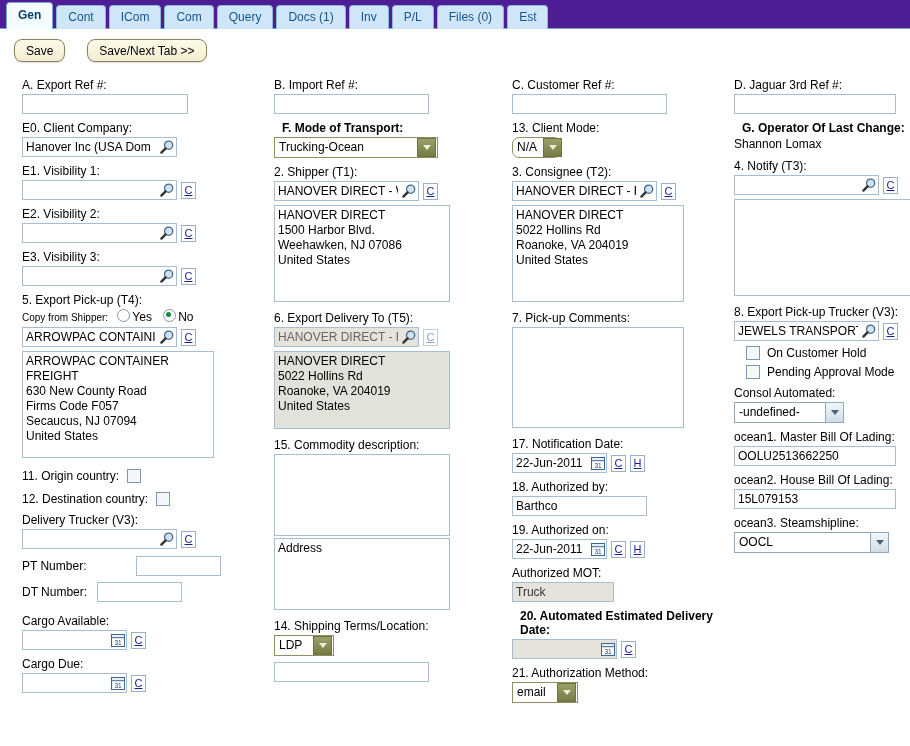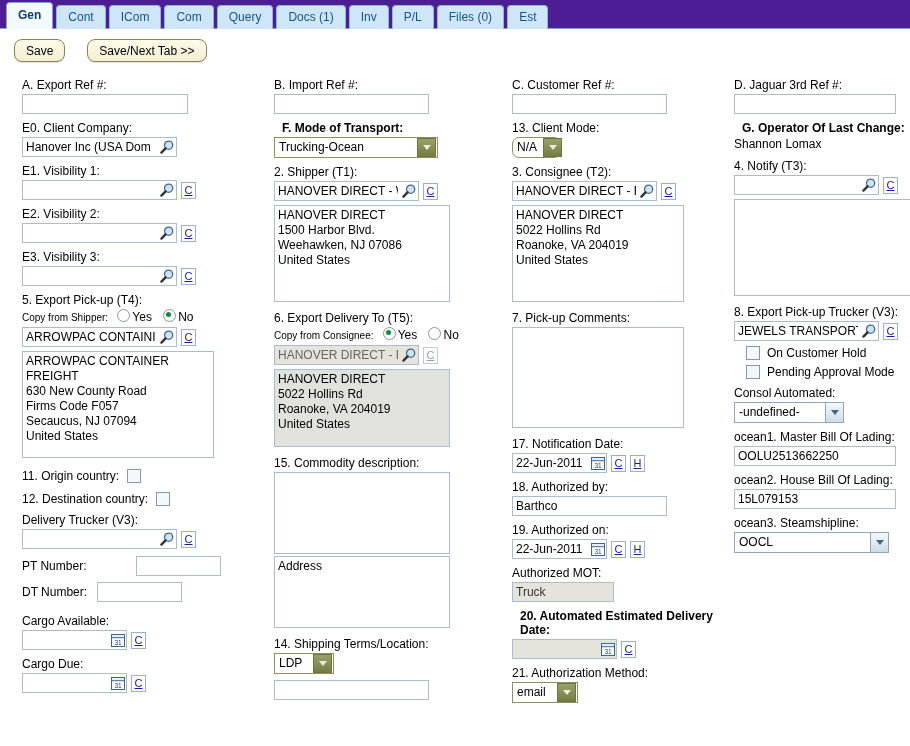--- a/index.html
+++ b/index.html
@@ -401,25 +401,20 @@
       <span class="cbtn">C</span>
     </div>
 
     <textarea class="ta" rows="6" style="width: 176px; height: 97px; margin-top: 4px;">HANOVER DIRECT
 1500 Harbor Blvd.
 Weehawken, NJ 07086
 United States</textarea>
 
     <label class="lbl">6. Export Delivery To (T5):</label>
 
-    <div style="margin:2px 0 3px 0;">
-      <span class="sublbl">Copy from Consignee:</span>
-      <span class="radio on"></span><span class="rlabel">Yes</span>
-      <span class="radio"></span><span class="rlabel">No</span>
-    </div>
 
     <div class="row">
       <span class="lookup">
         <input class="txt ro" style="width: 145px; color: rgb(102, 102, 102);" value="HANOVER DIRECT - R">
         <svg class="mag" viewBox="0 0 16 16">
           <circle cx="9.6" cy="6.2" r="4.1" fill="#cfe2f0" stroke="#43698c" stroke-width="1.3"></circle>
           <path d="M6.6 9.3 L2.4 13.6" stroke="#333" stroke-width="2.4" stroke-linecap="round"></path>
         </svg>
       </span>
       <span class="cbtn" style="color:#8f9fb5;border-color:#bfcddb;">C</span>
@@ -486,21 +481,21 @@
           <rect x="0.5" y="1.5" width="13" height="12" fill="#fff" stroke="#3b6690"></rect>
           <rect x="0.5" y="1.5" width="13" height="3.2" fill="#e8eef5" stroke="#3b6690"></rect>
           <text x="7" y="11.6" font-size="6.5" text-anchor="middle" fill="#14407a" font-family="'Liberation Sans',sans-serif">31</text>
         </svg>
       </span>
       <span class="cbtn">C</span>
       <span class="cbtn">H</span>
     </div>
 
     <label class="lbl">18. Authorized by:</label>
-    <input class="txt" style="width: 155px;" value="Barthco">
+    <input class="txt" style="width: 135px;" value="Barthco">
 
     <label class="lbl">19. Authorized on:</label>
     <div class="row">
       <span class="datefield">
         <input class="txt" style="width: 95px;" value="22-Jun-2011">
         <svg class="cal" viewBox="0 0 14 14">
           <rect x="0.5" y="1.5" width="13" height="12" fill="#fff" stroke="#3b6690"></rect>
           <rect x="0.5" y="1.5" width="13" height="3.2" fill="#e8eef5" stroke="#3b6690"></rect>
           <text x="7" y="11.6" font-size="6.5" text-anchor="middle" fill="#14407a" font-family="'Liberation Sans',sans-serif">31</text>
         </svg>

